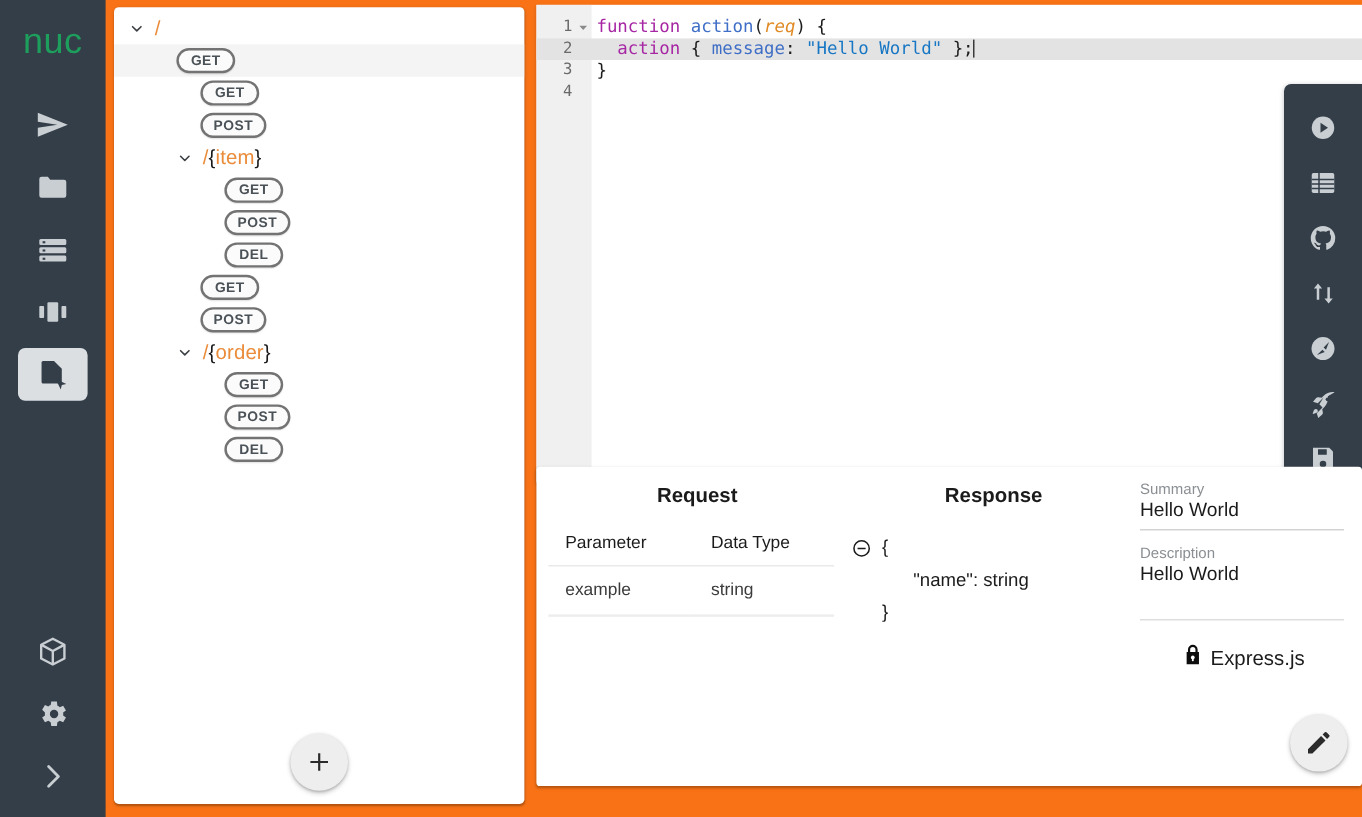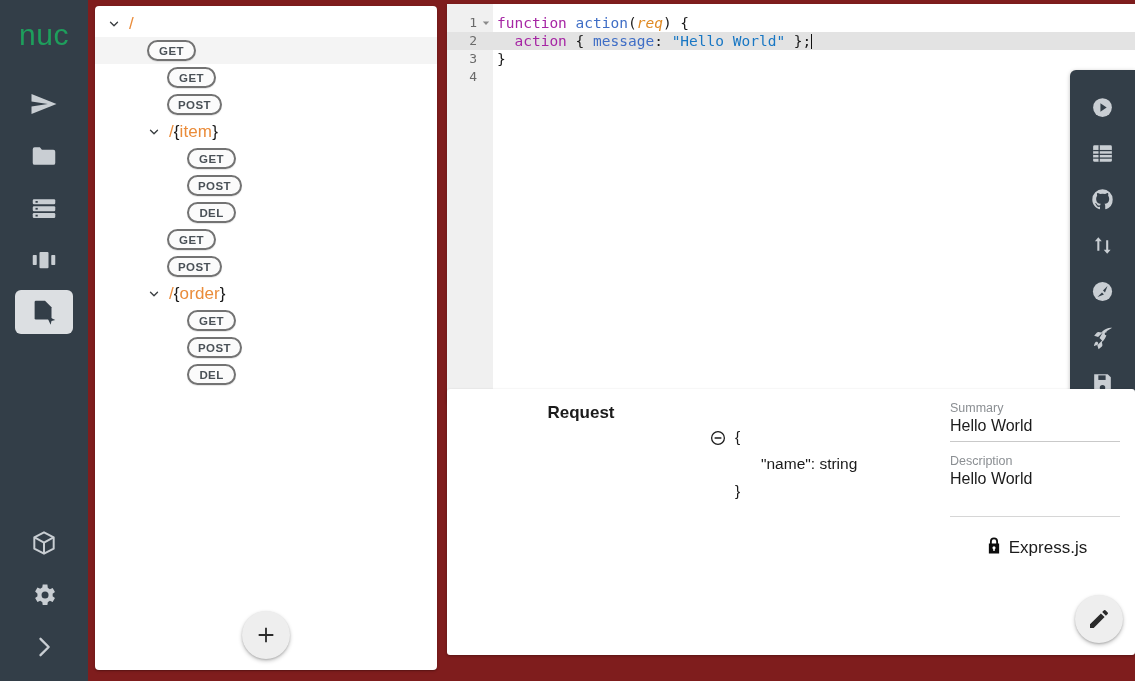--- a/index.html
+++ b/index.html
@@ -3,21 +3,21 @@
 <meta charset="utf-8">
 <style>
   * { box-sizing: border-box; }
   html, body {
     margin: 0; padding: 0;
     width: 1135px; height: 681px;
     overflow: hidden;
     background: #ffffff;
     font-family: "Liberation Sans", sans-serif;
   }
-  #app { position: relative; width: 1135px; height: 681px; background:#7f1d1d; }
+  #app { position: relative; width: 1135px; height: 681px; background:#f97316; }
 
   
   #rail {
     position: absolute; left: 0; top: 0; width: 88px; height: 681px;
     background: #333e48;
     display: flex; flex-direction: column; align-items: center;
   }
   #rail-logo {
     margin-top: 20px; margin-bottom: 10px;
     color: #1e9e5c;
@@ -432,23 +432,38 @@
           <circle cx="12" cy="16" r="2.6" fill="#333e48"></circle>
         </svg>
       </span>
     </div>
   </div>
 
   <div id="bottom-panel">
 
     <div id="req-col">
       <div class="col-title">Request</div>
+      <table id="req-table">
+        <thead>
+          <tr>
+            <th>Parameter</th>
+            <th class="c2">Data Type</th>
+          </tr>
+        </thead>
+        <tbody>
+          <tr>
+            <td>example</td>
+            <td class="c2">string</td>
+          </tr>
+        </tbody>
+      </table>
     </div>
 
     <div id="resp-col">
+      <div class="col-title">Response</div>
       <div id="resp-body">
         <div class="resp-line">
           <span class="collapse-icon">
             <svg width="18" height="18" viewBox="0 0 24 24" fill="none" stroke="#1b1b1b" stroke-width="1.7">
               <circle cx="12" cy="12" r="8.5"></circle>
                 <path d="M7.5 12h9"></path>
             </svg>
           </span>
           <span>{</span>
         </div>

